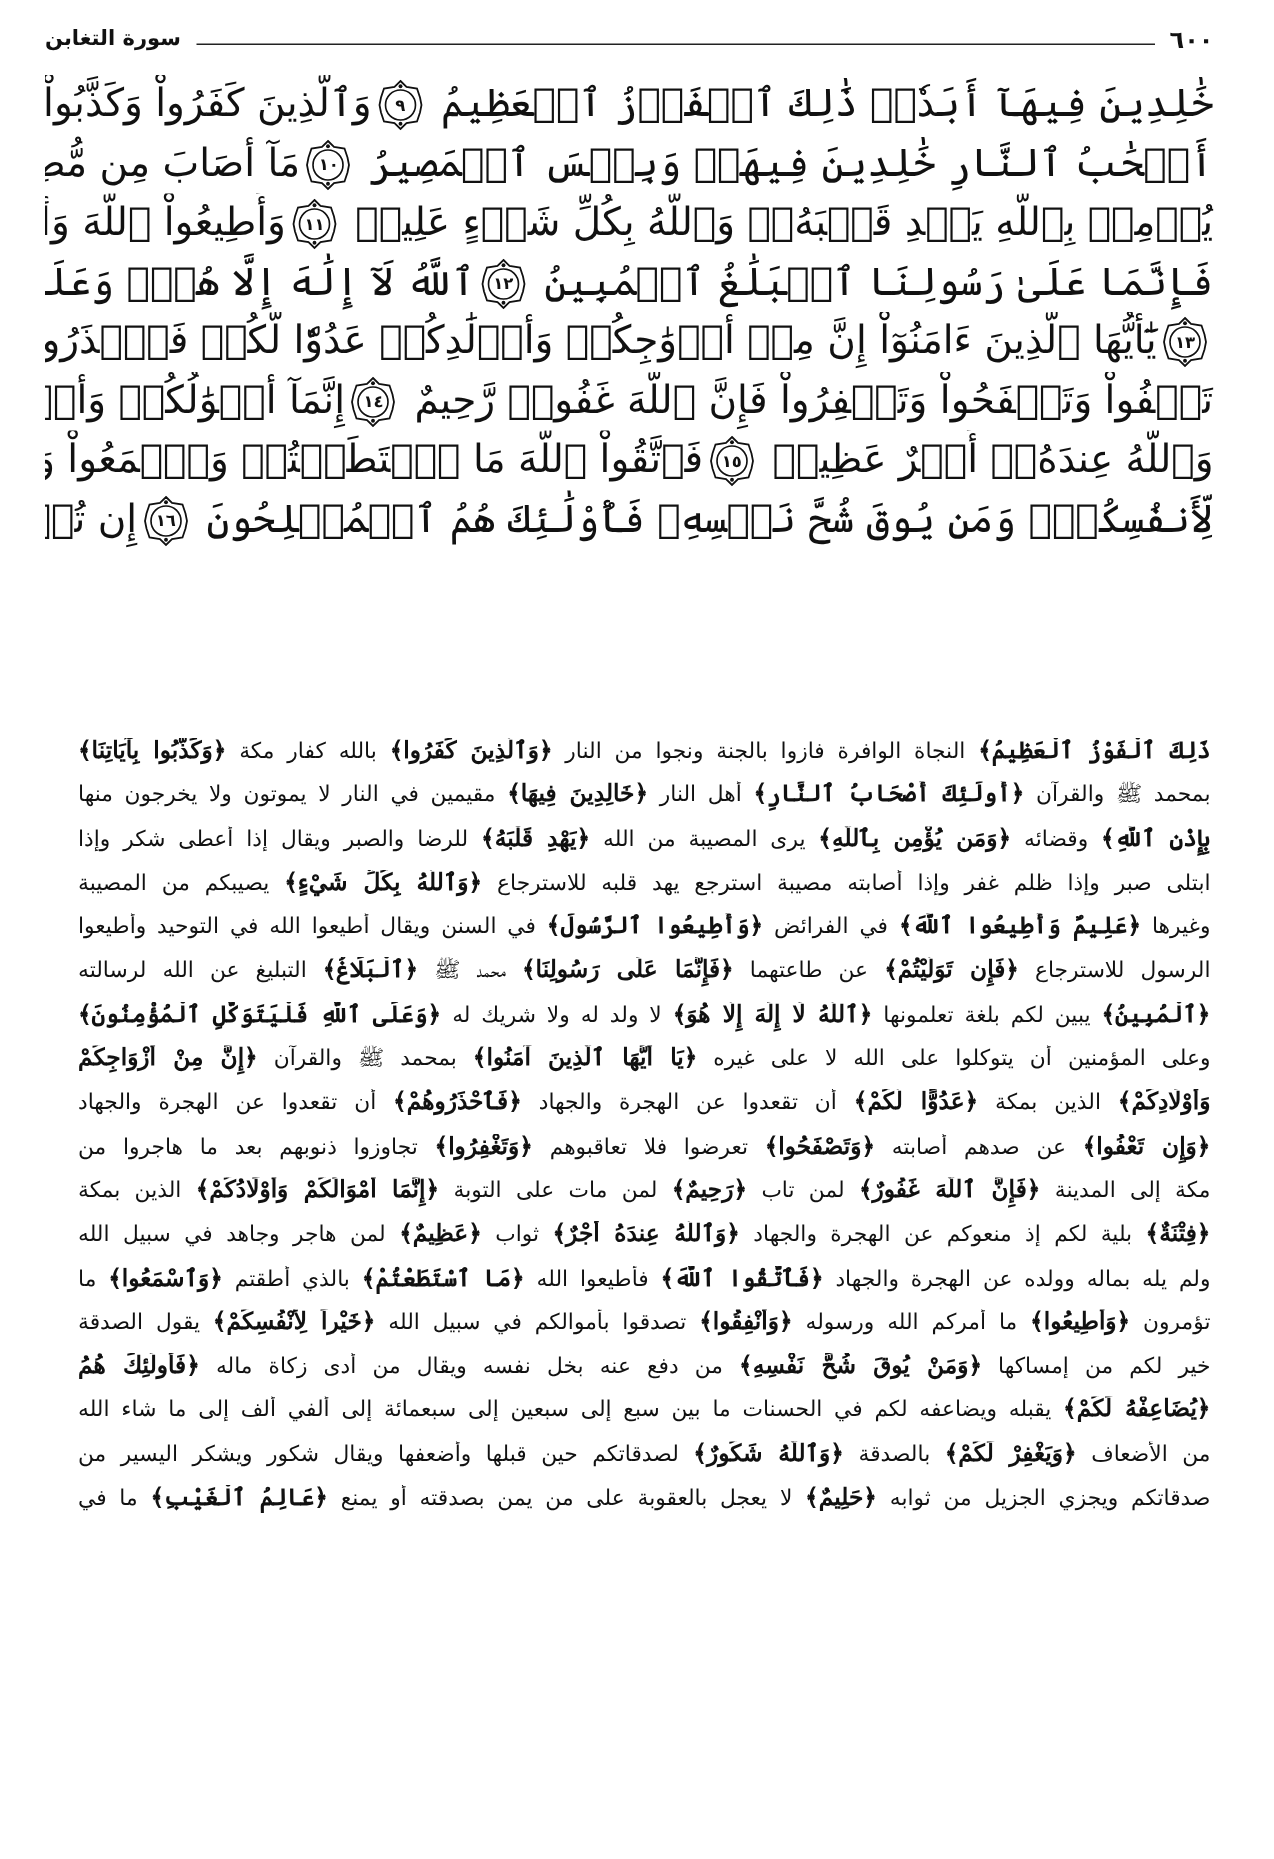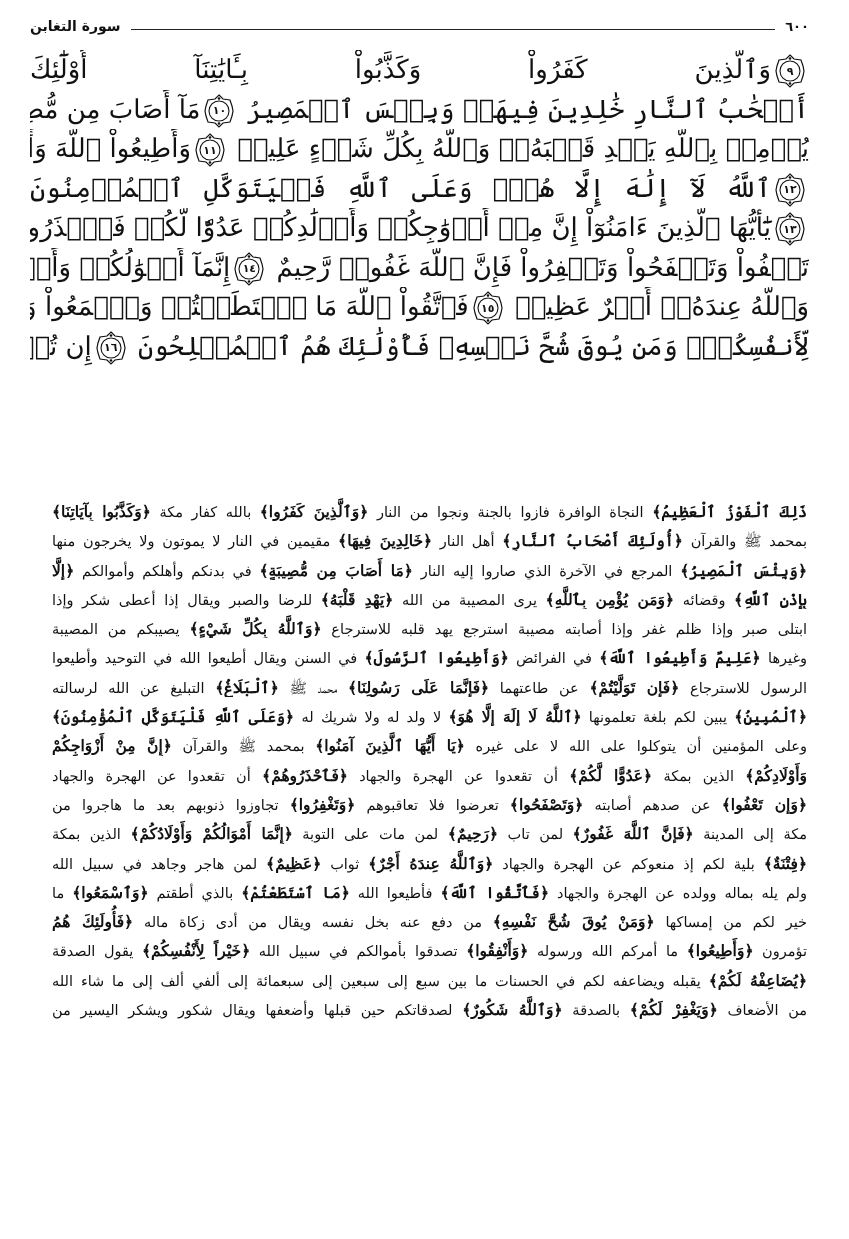--- a/index.html
+++ b/index.html
@@ -6,21 +6,21 @@
   body {
     width: 849px; height: 1239px; position: relative; overflow: hidden;
     color: #111111;
     font-family: "DejaVu Sans", sans-serif;
   }
   .page-header {
     position: absolute; left: 30px; right: 40px; top: 14px; height: 24px;
     direction: rtl; display: flex; align-items: center;
   }
   .page-number {
-    font-family: "DejaVu Sans", sans-serif; font-size: 13px; font-weight: bold;
+    font-family: "DejaVu Sans", sans-serif; font-size: 16px; font-weight: bold;
     padding-left: 6px; white-space: nowrap;
   }
   .header-rule {
     flex: 1; height: 0; border-top: 1.5px solid #222; margin: 0 4px; margin-top: 6px;
   }
   .surah-name {
     font-family: "DejaVu Sans", sans-serif; font-size: 14px; font-weight: bold;
     padding-right: 6px; white-space: nowrap;
   }
   .quran-block {
@@ -42,56 +42,56 @@
     position: absolute; left: 0; right: 0; top: 0; bottom: 0;
     display: flex; align-items: center; justify-content: center;
     font-family: "DejaVu Sans", sans-serif; font-size: 11px; font-weight: bold;
     line-height: 1;
   }
   .tafsir-block {
     position: absolute; left: 52px; right: 42px; top: 492px; bottom: 20px;
     direction: rtl;
   }
   .t-line {
-    height: 29.3px; line-height: 40px;
+    height: 29.3px; line-height: 16px;
     font-family: "DejaVu Serif", serif; font-size: 14.5px;
     text-align: justify; text-align-last: justify;
     white-space: nowrap; overflow: hidden;
   }
   .t-line b { font-weight: bold; font-size: 15.5px; }
 </style>
 </head>
 <body>
 
 <div class="page-header">
   <span class="page-number">٦٠٠</span>
   <span class="header-rule"></span>
   <span class="surah-name">سورة التغابن</span>
 </div>
 
 <div class="quran-block" id="quran-block">
-    <div class="q-line"><span class="ayah-marker"><svg width="30" height="34" viewBox="0 0 30 34">
+    <div class="q-line"><span>خَٰلِدِينَ فِيهَآ أَبَدٗاۚ ذَٰلِكَ ٱلۡفَوۡزُ ٱلۡعَظِيمُ </span><span class="ayah-marker"><svg width="30" height="34" viewBox="0 0 30 34">
           <path d="M15 1 L19 5 L26 6 L28 12 L29 17 L28 22 L26 28 L19 29 L15 33 L11 29 L4 28 L2 22 L1 17 L2 12 L4 6 L11 5 Z" fill="none" stroke="#111" stroke-width="1.2"></path>
           <ellipse cx="15" cy="17" rx="10" ry="10" fill="none" stroke="#111" stroke-width="1.1"></ellipse>
           <circle cx="15" cy="4.5" r="1.3" fill="#111"></circle>
           <circle cx="15" cy="29.5" r="1.3" fill="#111"></circle>
         </svg><span class="ayah-num">٩</span></span><span>وَٱلَّذِينَ كَفَرُواْ وَكَذَّبُواْ بِـَٔايَٰتِنَآ أُوْلَٰٓئِكَ </span></div>
     <div class="q-line"><span>أَصۡحَٰبُ ٱلنَّارِ خَٰلِدِينَ فِيهَاۖ وَبِئۡسَ ٱلۡمَصِيرُ </span><span class="ayah-marker"><svg width="30" height="34" viewBox="0 0 30 34">
           <path d="M15 1 L19 5 L26 6 L28 12 L29 17 L28 22 L26 28 L19 29 L15 33 L11 29 L4 28 L2 22 L1 17 L2 12 L4 6 L11 5 Z" fill="none" stroke="#111" stroke-width="1.2"></path>
           <ellipse cx="15" cy="17" rx="10" ry="10" fill="none" stroke="#111" stroke-width="1.1"></ellipse>
           <circle cx="15" cy="4.5" r="1.3" fill="#111"></circle>
           <circle cx="15" cy="29.5" r="1.3" fill="#111"></circle>
         </svg><span class="ayah-num">١٠</span></span><span>مَآ أَصَابَ مِن مُّصِيبَةٍ إِلَّا بِإِذۡنِ ٱللَّهِۗ وَمَن </span></div>
     <div class="q-line"><span>يُؤۡمِنۢ بِٱللَّهِ يَهۡدِ قَلۡبَهُۥۚ وَٱللَّهُ بِكُلِّ شَيۡءٍ عَلِيمٞ </span><span class="ayah-marker"><svg width="30" height="34" viewBox="0 0 30 34">
           <path d="M15 1 L19 5 L26 6 L28 12 L29 17 L28 22 L26 28 L19 29 L15 33 L11 29 L4 28 L2 22 L1 17 L2 12 L4 6 L11 5 Z" fill="none" stroke="#111" stroke-width="1.2"></path>
           <ellipse cx="15" cy="17" rx="10" ry="10" fill="none" stroke="#111" stroke-width="1.1"></ellipse>
           <circle cx="15" cy="4.5" r="1.3" fill="#111"></circle>
           <circle cx="15" cy="29.5" r="1.3" fill="#111"></circle>
         </svg><span class="ayah-num">١١</span></span><span>وَأَطِيعُواْ ٱللَّهَ وَأَطِيعُواْ ٱلرَّسُولَۚ فَإِن تَوَلَّيۡتُمۡ </span></div>
-    <div class="q-line"><span class="ayah-marker"><svg width="30" height="34" viewBox="0 0 30 34">
+    <div class="q-line"><span>فَإِنَّمَا عَلَىٰ رَسُولِنَا ٱلۡبَلَٰغُ ٱلۡمُبِينُ </span><span class="ayah-marker"><svg width="30" height="34" viewBox="0 0 30 34">
           <path d="M15 1 L19 5 L26 6 L28 12 L29 17 L28 22 L26 28 L19 29 L15 33 L11 29 L4 28 L2 22 L1 17 L2 12 L4 6 L11 5 Z" fill="none" stroke="#111" stroke-width="1.2"></path>
           <ellipse cx="15" cy="17" rx="10" ry="10" fill="none" stroke="#111" stroke-width="1.1"></ellipse>
           <circle cx="15" cy="4.5" r="1.3" fill="#111"></circle>
           <circle cx="15" cy="29.5" r="1.3" fill="#111"></circle>
         </svg><span class="ayah-num">١٢</span></span><span>ٱللَّهُ لَآ إِلَٰهَ إِلَّا هُوَۚ وَعَلَى ٱللَّهِ فَلۡيَتَوَكَّلِ ٱلۡمُؤۡمِنُونَ </span></div>
     <div class="q-line"><span class="ayah-marker"><svg width="30" height="34" viewBox="0 0 30 34">
           <path d="M15 1 L19 5 L26 6 L28 12 L29 17 L28 22 L26 28 L19 29 L15 33 L11 29 L4 28 L2 22 L1 17 L2 12 L4 6 L11 5 Z" fill="none" stroke="#111" stroke-width="1.2"></path>
           <ellipse cx="15" cy="17" rx="10" ry="10" fill="none" stroke="#111" stroke-width="1.1"></ellipse>
           <circle cx="15" cy="4.5" r="1.3" fill="#111"></circle>
           <circle cx="15" cy="29.5" r="1.3" fill="#111"></circle>
@@ -112,29 +112,29 @@
           <path d="M15 1 L19 5 L26 6 L28 12 L29 17 L28 22 L26 28 L19 29 L15 33 L11 29 L4 28 L2 22 L1 17 L2 12 L4 6 L11 5 Z" fill="none" stroke="#111" stroke-width="1.2"></path>
           <ellipse cx="15" cy="17" rx="10" ry="10" fill="none" stroke="#111" stroke-width="1.1"></ellipse>
           <circle cx="15" cy="4.5" r="1.3" fill="#111"></circle>
           <circle cx="15" cy="29.5" r="1.3" fill="#111"></circle>
         </svg><span class="ayah-num">١٦</span></span><span>إِن تُقۡرِضُواْ ٱللَّهَ قَرۡضًا حَسَنٗا </span></div>
   </div>
 
 <div class="tafsir-block" id="tafsir-block">
     <div class="t-line"><b>ذَلِكَ ٱلْفَوْزُ ٱلْعَظِيمُ﴾</b><span> النجاة الوافرة فازوا بالجنة ونجوا من النار </span><b>﴿وَٱلَّذِينَ كَفَرُوا﴾</b><span> بالله كفار مكة </span><b>﴿وَكَذَّبُوا بِآيَاتِنَا﴾</b></div>
     <div class="t-line"><span>بمحمد ﷺ والقرآن </span><b>﴿أُولَئِكَ أَصْحَابُ ٱلنَّارِ﴾</b><span> أهل النار </span><b>﴿خَالِدِينَ فِيهَا﴾</b><span> مقيمين في النار لا يموتون ولا يخرجون منها</span></div>
-    <div class="t-line"><b>﴿وَبِئْسَ ٱلْمَصِيرُ﴾</b><span> المرجع في الآخرة الذي صاروا إليه النار </span><b>﴿مَا أَصَابَ مِن مُّصِيبَةٍ﴾</b><span> في بدنكم وأهلكم وأموالكم </span><b>﴿إِلَّا</b></div>
     <div class="t-line"><b>بِإِذْنِ ٱللَّهِ﴾</b><span> وقضائه </span><b>﴿وَمَن يُؤْمِن بِٱللَّهِ﴾</b><span> يرى المصيبة من الله </span><b>﴿يَهْدِ قَلْبَهُ﴾</b><span> للرضا والصبر ويقال إذا أعطى شكر وإذا</span></div>
     <div class="t-line"><span>ابتلى صبر وإذا ظلم غفر وإذا أصابته مصيبة استرجع يهد قلبه للاسترجاع </span><b>﴿وَٱللَّهُ بِكُلِّ شَيْءٍ﴾</b><span> يصيبكم من المصيبة</span></div>
     <div class="t-line"><span>وغيرها </span><b>﴿عَلِيمٌ وَأَطِيعُوا ٱللَّهَ﴾</b><span> في الفرائض </span><b>﴿وَأَطِيعُوا ٱلرَّسُولَ﴾</b><span> في السنن ويقال أطيعوا الله في التوحيد وأطيعوا</span></div>
     <div class="t-line"><span>الرسول للاسترجاع </span><b>﴿فَإِن تَوَلَّيْتُمْ﴾</b><span> عن طاعتهما </span><b>﴿فَإِنَّمَا عَلَى رَسُولِنَا﴾</b><span> محمد ﷺ </span><b>﴿ٱلْبَلَاغُ﴾</b><span> التبليغ عن الله لرسالته</span></div>
     <div class="t-line"><b>﴿ٱلْمُبِينُ﴾</b><span> يبين لكم بلغة تعلمونها </span><b>﴿ٱللَّهُ لَا إِلَهَ إِلَّا هُوَ﴾</b><span> لا ولد له ولا شريك له </span><b>﴿وَعَلَى ٱللَّهِ فَلْيَتَوَكَّلِ ٱلْمُؤْمِنُونَ﴾</b></div>
     <div class="t-line"><span>وعلى المؤمنين أن يتوكلوا على الله لا على غيره </span><b>﴿يَا أَيُّهَا ٱلَّذِينَ آمَنُوا﴾</b><span> بمحمد ﷺ والقرآن </span><b>﴿إِنَّ مِنْ أَزْوَاجِكُمْ</b></div>
     <div class="t-line"><b>وَأَوْلَادِكُمْ﴾</b><span> الذين بمكة </span><b>﴿عَدُوًّا لَّكُمْ﴾</b><span> أن تقعدوا عن الهجرة والجهاد </span><b>﴿فَٱحْذَرُوهُمْ﴾</b><span> أن تقعدوا عن الهجرة والجهاد</span></div>
     <div class="t-line"><b>﴿وَإِن تَعْفُوا﴾</b><span> عن صدهم أصابته </span><b>﴿وَتَصْفَحُوا﴾</b><span> تعرضوا فلا تعاقبوهم </span><b>﴿وَتَغْفِرُوا﴾</b><span> تجاوزوا ذنوبهم بعد ما هاجروا من</span></div>
     <div class="t-line"><span>مكة إلى المدينة </span><b>﴿فَإِنَّ ٱللَّهَ غَفُورٌ﴾</b><span> لمن تاب </span><b>﴿رَحِيمٌ﴾</b><span> لمن مات على التوبة </span><b>﴿إِنَّمَا أَمْوَالُكُمْ وَأَوْلَادُكُمْ﴾</b><span> الذين بمكة</span></div>
     <div class="t-line"><b>﴿فِتْنَةٌ﴾</b><span> بلية لكم إذ منعوكم عن الهجرة والجهاد </span><b>﴿وَٱللَّهُ عِندَهُ أَجْرٌ﴾</b><span> ثواب </span><b>﴿عَظِيمٌ﴾</b><span> لمن هاجر وجاهد في سبيل الله</span></div>
     <div class="t-line"><span>ولم يله بماله وولده عن الهجرة والجهاد </span><b>﴿فَٱتَّقُوا ٱللَّهَ﴾</b><span> فأطيعوا الله </span><b>﴿مَا ٱسْتَطَعْتُمْ﴾</b><span> بالذي أطقتم </span><b>﴿وَٱسْمَعُوا﴾</b><span> ما</span></div>
+    <div class="t-line"><span>تؤمرون </span><b>﴿وَأَطِيعُوا﴾</b><span> ما أمركم الله ورسوله </span><b>﴿وَأَنْفِقُوا﴾</b><span> تصدقوا بأموالكم في سبيل الله </span><b>﴿خَيْراً لِأَنْفُسِكُمْ﴾</b><span> يقول الصدقة</span></div>
     <div class="t-line"><span>خير لكم من إمساكها </span><b>﴿وَمَنْ يُوقَ شُحَّ نَفْسِهِ﴾</b><span> من دفع عنه بخل نفسه ويقال من أدى زكاة ماله </span><b>﴿فَأُولَئِكَ هُمُ</b></div>
-    <div class="t-line"><span>تؤمرون </span><b>﴿وَأَطِيعُوا﴾</b><span> ما أمركم الله ورسوله </span><b>﴿وَأَنْفِقُوا﴾</b><span> تصدقوا بأموالكم في سبيل الله </span><b>﴿خَيْراً لِأَنْفُسِكُمْ﴾</b><span> يقول الصدقة</span></div>
     <div class="t-line"><b>﴿يُضَاعِفْهُ لَكُمْ﴾</b><span> يقبله ويضاعفه لكم في الحسنات ما بين سبع إلى سبعين إلى سبعمائة إلى ألفي ألف إلى ما شاء الله</span></div>
     <div class="t-line"><span>من الأضعاف </span><b>﴿وَيَغْفِرْ لَكُمْ﴾</b><span> بالصدقة </span><b>﴿وَٱللَّهُ شَكُورٌ﴾</b><span> لصدقاتكم حين قبلها وأضعفها ويقال شكور ويشكر اليسير من</span></div>
+    <div class="t-line"><span>صدقاتكم ويجزي الجزيل من ثوابه </span><b>﴿حَلِيمٌ﴾</b><span> لا يعجل بالعقوبة على من يمن بصدقته أو يمنع </span><b>﴿عَالِمُ ٱلْغَيْبِ﴾</b><span> ما في</span></div>
   </div>
 
 </body></html>

